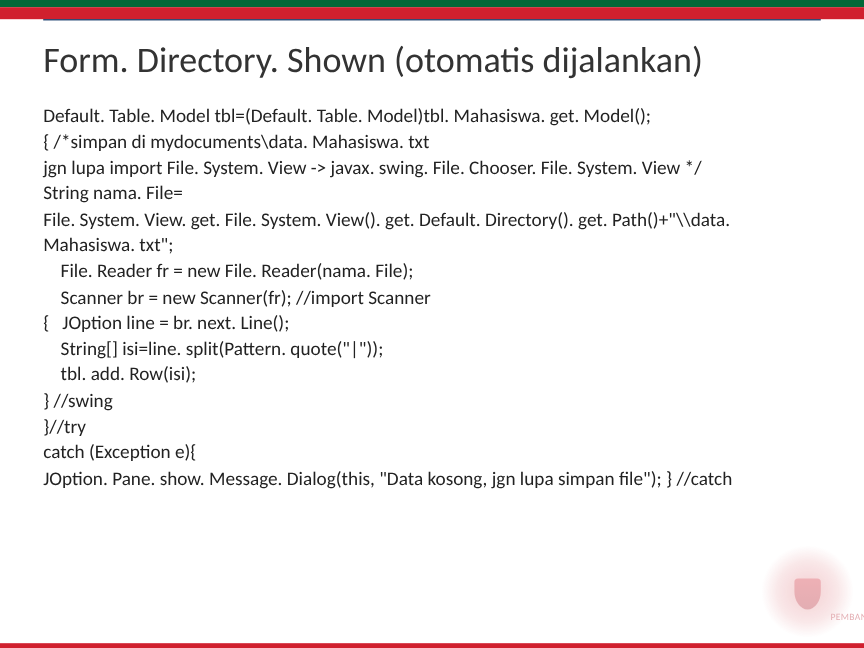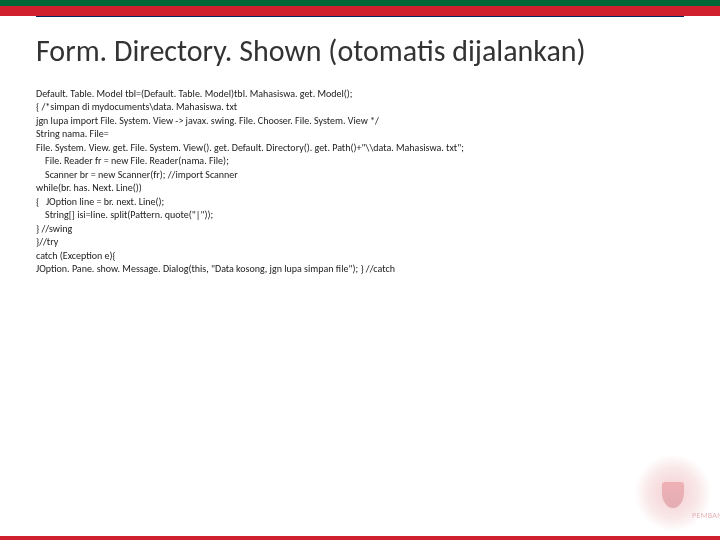--- a/index.html
+++ b/index.html
@@ -33,21 +33,21 @@
     padding: 18px 36px 0 36px;
   }
   .heading {
     font-size: 30px;
     line-height: 1.15;
     font-weight: 400;
     color: #333;
     margin-bottom: 18px;
   }
   .code {
-    font-size: 10px;
+    font-size: 16px;
     line-height: 1.35;
     color: #222;
     font-family: Calibri, "Segoe UI", Arial, sans-serif;
   }
   .code div { white-space: pre-wrap; word-wrap: break-word; }
   .watermark {
     position: absolute;
     right: 8px;
     bottom: 8px;
     width: 78px;
@@ -96,23 +96,23 @@
 <div class="content">
   <h1 class="heading">Form. Directory. Shown (otomatis dijalankan)</h1>
   <div class="code" id="codeblock">
       <div>Default. Table. Model tbl=(Default. Table. Model)tbl. Mahasiswa. get. Model();</div>
       <div>{ /*simpan di mydocuments\data. Mahasiswa. txt</div>
       <div>jgn lupa import File. System. View -&gt; javax. swing. File. Chooser. File. System. View */</div>
       <div>String nama. File=</div>
       <div>File. System. View. get. File. System. View(). get. Default. Directory(). get. Path()+"\\data. Mahasiswa. txt";</div>
       <div>    File. Reader fr = new File. Reader(nama. File);</div>
       <div>    Scanner br = new Scanner(fr); //import Scanner</div>
-      <div>while(br. has. Next. Line())</div>
       <div>{   JOption line = br. next. Line();</div>
       <div>    String[] isi=line. split(Pattern. quote("|"));</div>
+      <div>    tbl. add. Row(isi);</div>
       <div>} //swing</div>
       <div>}//try</div>
       <div>catch (Exception e){</div>
       <div>JOption. Pane. show. Message. Dialog(this, "Data kosong, jgn lupa simpan file"); } //catch</div>
     </div>
 </div>
 
 <div class="watermark">
   <div class="outer"></div>
   <div class="shield"></div>

